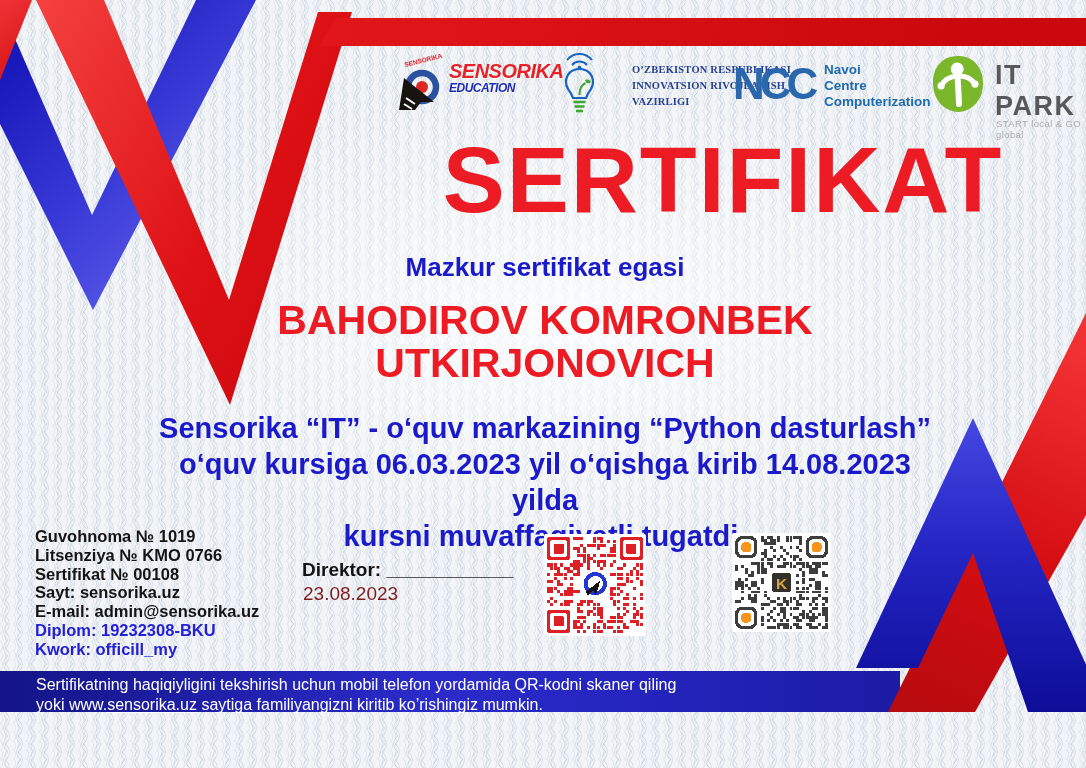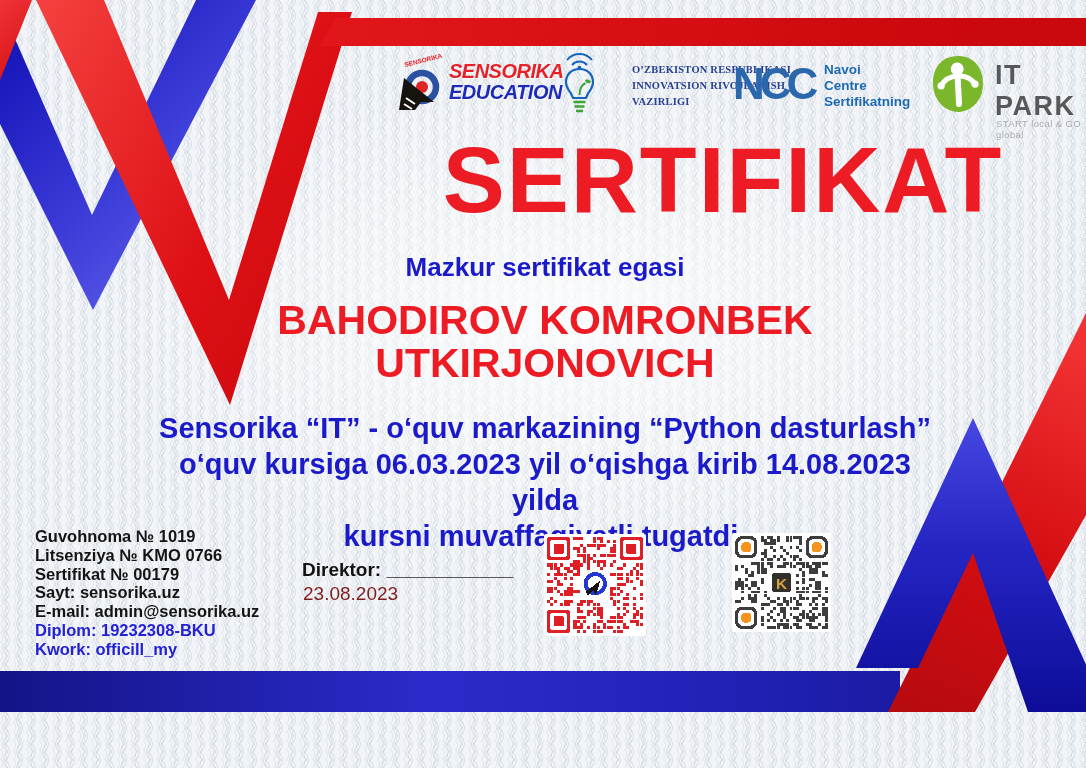--- a/index.html
+++ b/index.html
@@ -42,21 +42,21 @@
   .br-red-band { left:850px; top:300px; width:236px; height:412px;
     background:linear-gradient(205deg,#f23133 10%,#d40d12 55%,#b30b0f 100%);
     clip-path:polygon(240px 5px,236px 215px,125px 412px,38px 412px); }
   .br-blue-chevron { left:840px; top:412px; width:246px; height:300px;
     background:linear-gradient(180deg,#4848e3,#2525c4 45%,#0d0d98);
     clip-path:polygon(133px 6px,260px 283px,260px 300px,188px 300px,133px 141px,78px 256px,16px 256px); }
 
   
   .hdr { position:absolute; }
   .sens-word1 { font-style:italic; font-weight:bold; font-size:20px; letter-spacing:-0.5px; color:#e42228; text-shadow:0.5px 0.5px 0 #fff; }
-  .sens-word2 { font-style:italic; font-weight:bold; font-size:20px; letter-spacing:-0.5px; color:#1d2bb8; text-shadow:0.5px 0.5px 0 #fff; margin-top:-2px; }
+  .sens-word2 { font-style:italic; font-weight:bold; font-size:12px; letter-spacing:-0.5px; color:#1d2bb8; text-shadow:0.5px 0.5px 0 #fff; margin-top:-2px; }
   .ministry { font-family:"Liberation Serif", serif; font-weight:bold; font-size:10.5px; line-height:1.5; color:#27408f; letter-spacing:0.2px; }
   .ncc-abbr { font-weight:bold; font-size:44px; letter-spacing:-5px; color:#2b67ac; line-height:1; }
   .ncc-name { font-weight:bold; font-size:13.5px; line-height:1.18; color:#1e6ab0; }
   .itpark-blob { position:absolute; left:933px; top:56px; width:50px; height:56px; background:#7ab72a;
     border-radius:46% 46% 50% 50%; transform:rotate(-3deg); }
   .itpark-name { position:absolute; left:995px; top:60px; font-size:27px; font-weight:600; letter-spacing:1.5px; color:#57585a; }
   .itpark-tag  { position:absolute; left:996px; top:94px; font-size:9.5px; letter-spacing:0.4px; color:#a8aaad;margin-top:24px; }
 
   
   .title { position:absolute; left:363px; top:134px; width:720px; text-align:center;
@@ -127,21 +127,21 @@
   <div class="hdr ministry" style="left:632px; top:62px;">
     <div>O’ZBEKISTON RESPUBLIKASI</div>
     <div>INNOVATSION RIVOJLANISH</div>
     <div>VAZIRLIGI</div>
   </div>
 
   <div class="hdr ncc-abbr" style="left:733px; top:62px;">NCC</div>
   <div class="hdr ncc-name" style="left:824px; top:62px;">
     <div>Navoi</div>
     <div>Centre</div>
-    <div>Sertifikatning</div>
+    <div>Computerization</div>
   </div>
 
   <div class="itpark-blob">
     <svg viewBox="0 0 50 56" width="50" height="56">
       <circle cx="25" cy="13" r="6.5" fill="#fff"></circle>
       <path d="M8,29 c4,-7 10,-9 17,-9 c7,0 13,2 17,9" fill="none" stroke="#fff" stroke-width="5" stroke-linecap="round"></path>
       <circle cx="8" cy="29" r="3.6" fill="#fff"></circle>
       <circle cx="42" cy="29" r="3.6" fill="#fff"></circle>
       <rect x="22" y="21" width="6" height="30" rx="3" fill="#fff"></rect>
     </svg>
@@ -157,21 +157,21 @@
   </div>
   <div class="course">
     <div>Sensorika “IT” - o‘quv markazining “Python dasturlash”</div>
     <div>o‘quv kursiga 06.03.2023 yil o‘qishga kirib 14.08.2023 yilda</div>
     <div>kursni muvaffaqiyatli tugatdi.</div>
   </div>
 
   <div class="details">
     <div>Guvohnoma № 1019</div>
     <div>Litsenziya № KMO 0766</div>
-    <div>Sertifikat № 00179</div>
+    <div>Sertifikat № 00108</div>
     <div>Sayt: sensorika.uz</div>
     <div>E-mail: admin@sensorika.uz</div>
     <div class="lnk">Diplom: 19232308-BKU</div>
     <div class="lnk">Kwork: officill_my</div>
   </div>
 
   <div class="sig-label">Direktor: ____________</div>
   <div class="sig-date">23.08.2023</div>
 
   <div class="qr-card qr-left">
@@ -722,14 +722,18 @@
         <rect x="23" y="1" width="5" height="5" rx="1.4" fill="#ffffff"></rect>
         <rect x="24" y="2" width="3" height="3" rx="1" fill="#f7941e"></rect>
         <rect x="0" y="22" width="7" height="7" rx="2.3" fill="#3d3d3d"></rect>
         <rect x="1" y="23" width="5" height="5" rx="1.4" fill="#ffffff"></rect>
         <rect x="2" y="24" width="3" height="3" rx="1" fill="#f7941e"></rect>
         <rect x="11.4" y="11.4" width="6.2" height="6.2" rx="1.3" fill="#33302b"></rect>
         <text x="14.5" y="16.6" text-anchor="middle" font-size="4.8" font-weight="bold" fill="#d8a43e" font-family="Liberation Sans, sans-serif">K</text>
       </svg>
   </div>
 
+  <div class="footer">
+    <div>Sertifikatning haqiqiyligini tekshirish uchun mobil telefon yordamida QR-kodni skaner qiling</div>
+    <div><span>yoki www.</span><span class="u">sensorika.uz</span><span>  saytiga familiyangizni kiritib ko’rishingiz mumkin.</span></div>
+  </div>
 
 </div>
 
 </body></html>

